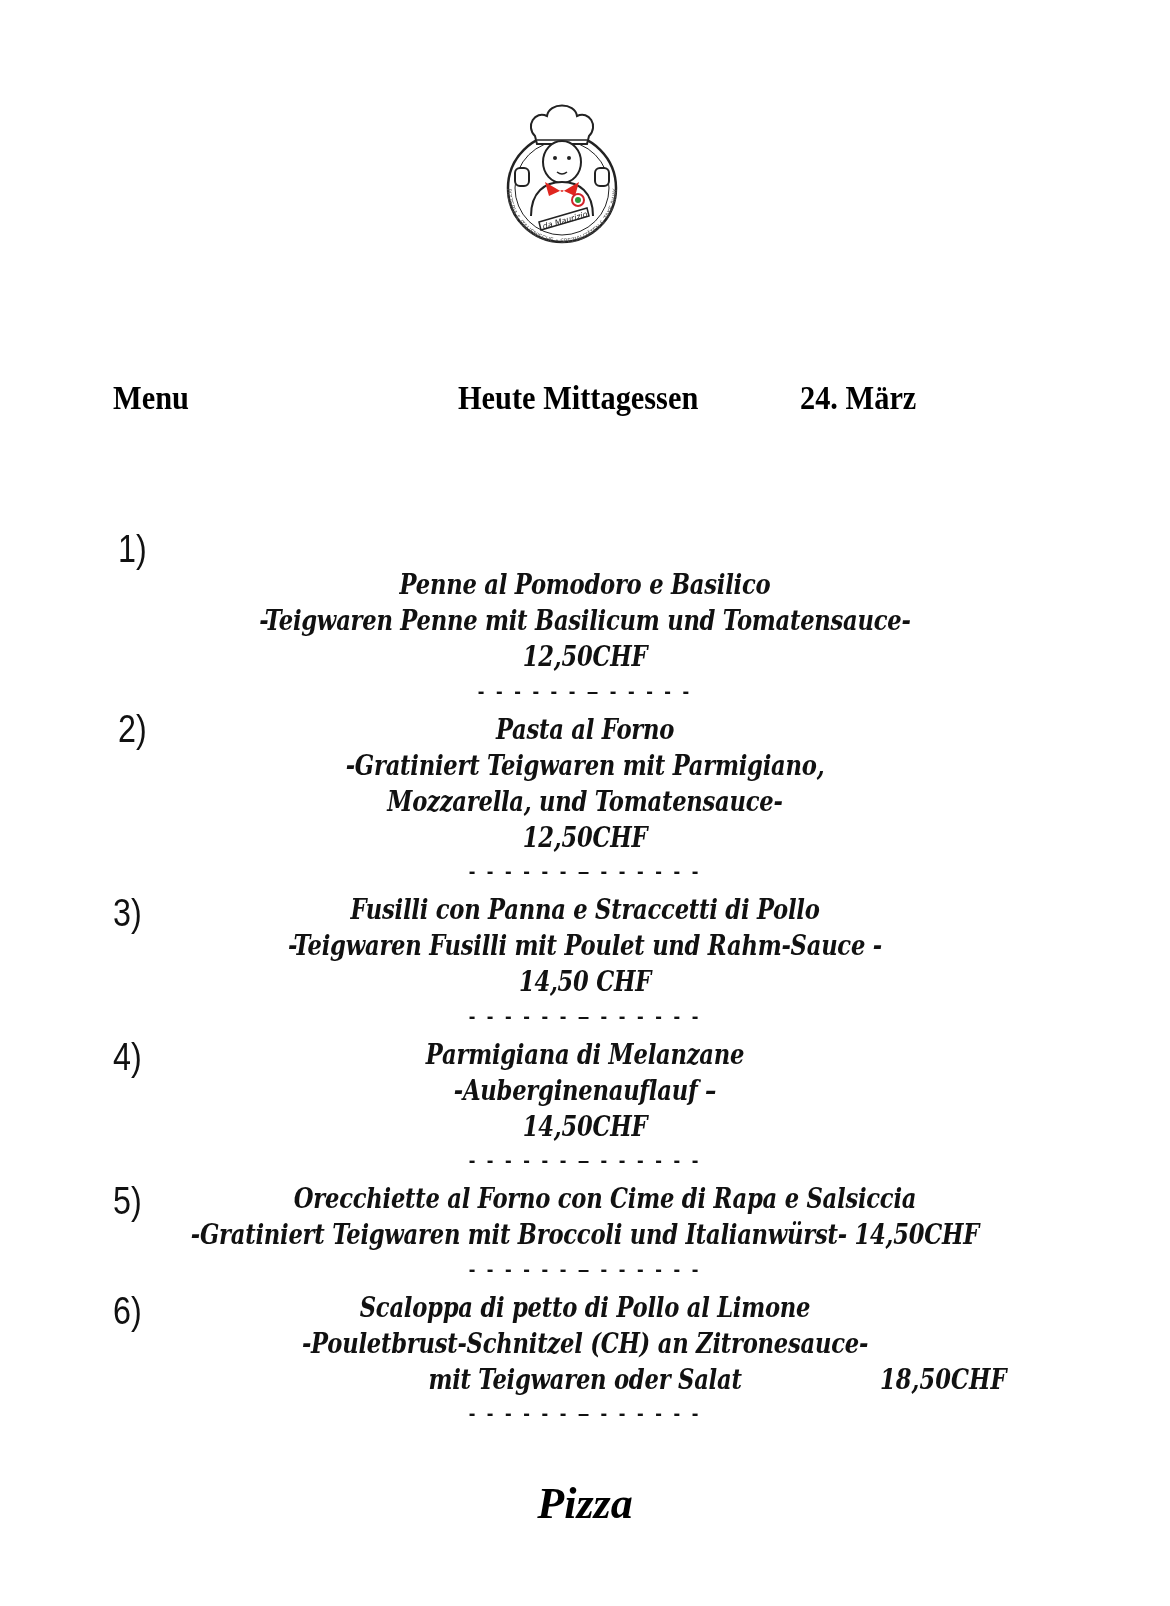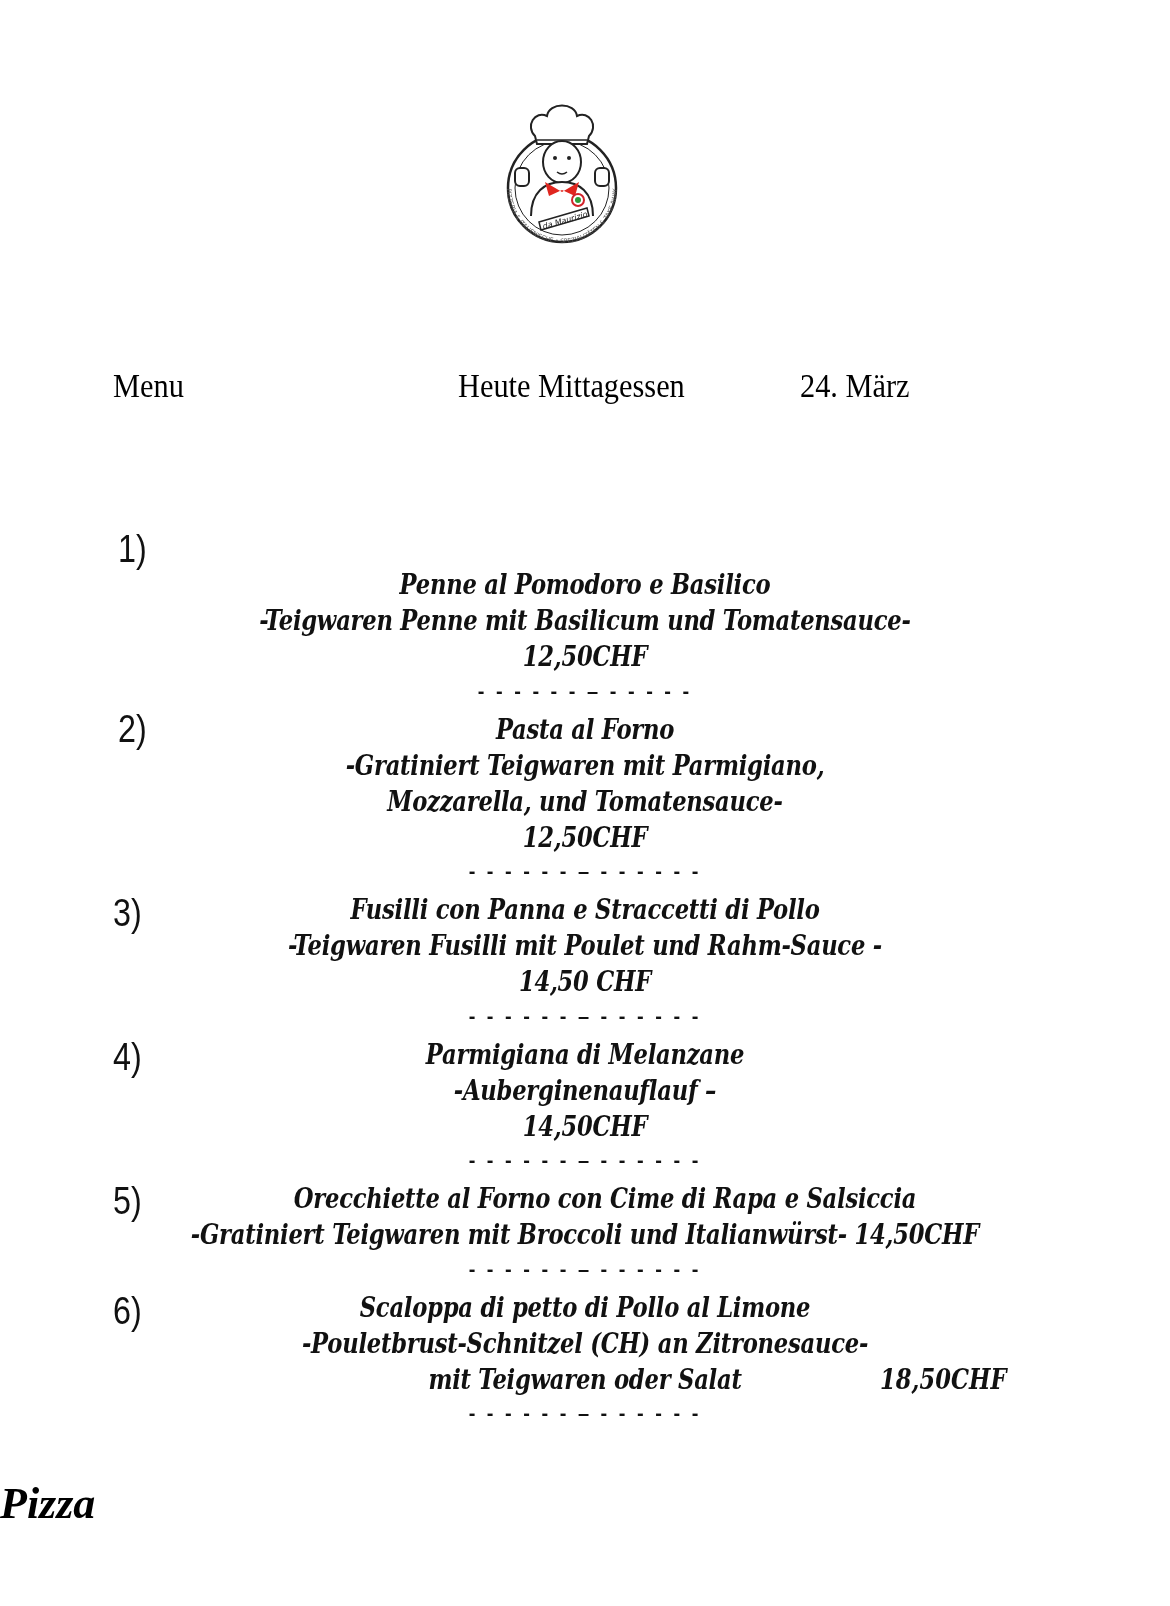--- a/index.html
+++ b/index.html
@@ -1,31 +1,31 @@
 <!DOCTYPE html>
 <html><head>
   <meta charset="utf-8">
   <style>
     html, body { margin: 0; padding: 0; background: #ffffff; }
     body { width: 1170px; height: 1606px; position: relative; overflow: hidden; color: #111; }
     .logo { position: absolute; left: 487px; top: 96px; width: 150px; height: 160px; }
-    .header-row { position: absolute; top: 368px; left: 0; width: 1035px; height: 40px;
-      font-family: "Liberation Serif", serif; font-weight: normal; font-size: 33px; color: #000; }
+    .header-row { position: absolute; top: 380px; left: 0; width: 1035px; height: 40px;
+      font-family: "Liberation Serif", serif; font-weight: bold; font-size: 33px; color: #000; }
     .header-row span { position: absolute; top: 0; white-space: nowrap; transform: scaleX(0.92); transform-origin: left; }
     .h-menu { left: 113px; }
     .h-title { left: 458px; }
     .h-date { left: 800px; }
     .num { position: absolute; font-family: "Liberation Sans", sans-serif; font-size: 38px; font-weight: normal; color: #111; transform: scaleX(0.85); transform-origin: left; }
     .line { position: absolute; left: 0; width: 1170px; text-align: center; white-space: nowrap;
       font-family: "DejaVu Serif", serif; font-style: italic; font-weight: bold; font-size: 27px; color: #111;
       letter-spacing: -0.3px; transform: scaleX(0.84); transform-origin: center; }
     .sep { position: absolute; left: 0; width: 1170px; text-align: center; font-family: "Liberation Sans", sans-serif;
       font-weight: bold; font-size: 20px; letter-spacing: 3px; color: #111; }
     .price-right { position: absolute; white-space: nowrap; font-family: "DejaVu Serif", serif; font-style: italic; font-weight: bold; font-size: 27px; color: #111; transform: scaleX(0.84); transform-origin: left; }
-    .pizza { position: absolute; left: 0; width: 1170px; text-align: left; top: 1478px;
+    .pizza { position: absolute; left: 0; width: 1170px; text-align: center; top: 1478px;
       font-family: "Liberation Serif", serif; font-style: italic; font-weight: bold; font-size: 44px; color: #000; }
   </style>
 </head>
 <body>
 
 <div class="logo">
   <svg width="150" height="160" viewBox="0 0 150 160">
     <circle cx="75" cy="92" r="54" fill="none" stroke="#222" stroke-width="2.5"></circle>
     <circle cx="75" cy="92" r="47" fill="none" stroke="#222" stroke-width="1"></circle>
 

